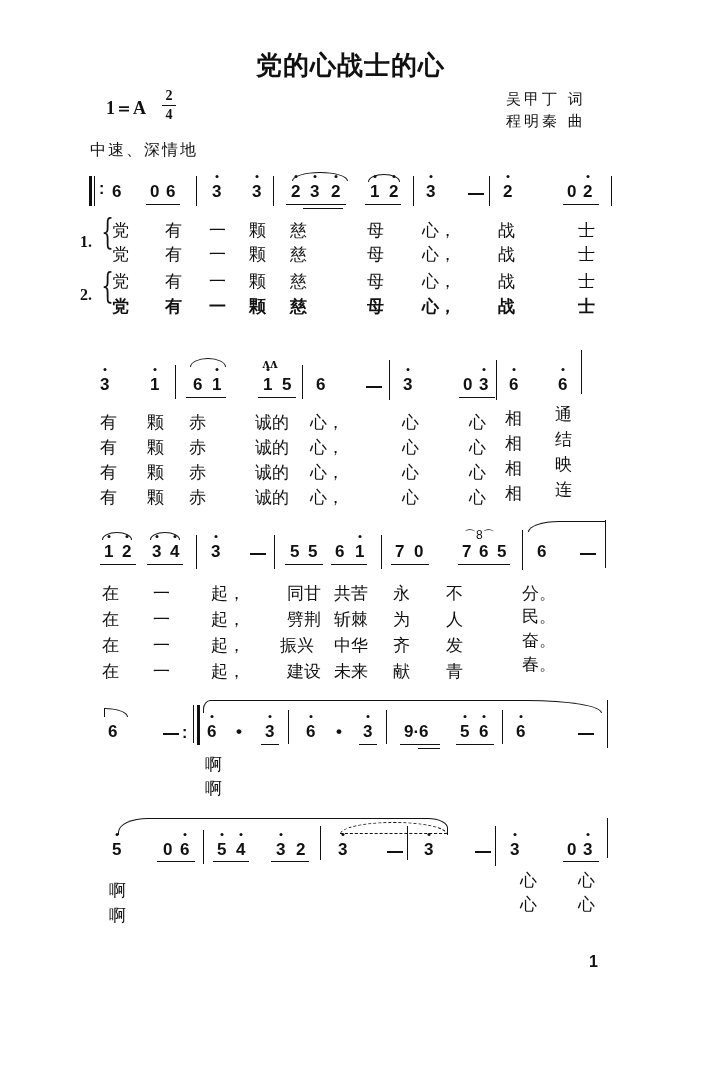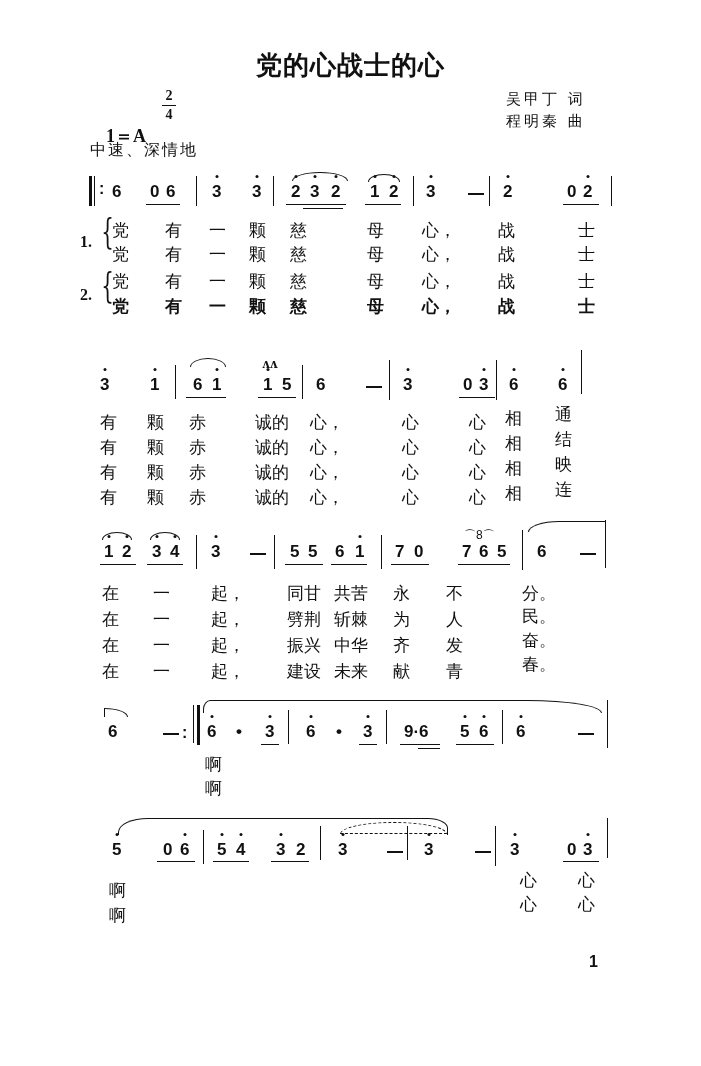--- a/index.html
+++ b/index.html
@@ -1,20 +1,20 @@
 <!DOCTYPE html>
 <html><head>
 <meta charset="utf-8">
 <style>
   html, body { margin:0; padding:0; background:#fff; }
   body { width:701px; height:1066px; position:relative; overflow:hidden;
          font-family:"DejaVu Serif", serif; color:#111; }
   .abs { position:absolute; }
   .title { left:0; width:701px; top:48px; text-align:center; font-size:26px; font-weight:bold; letter-spacing:1px; }
-  .key { left:106px; top:96px; font-size:18px; font-weight:bold; font-family:"Liberation Serif", serif;margin-top:28px; }
+  .key { left:106px; top:96px; font-size:18px; font-weight:bold; font-family:"Liberation Serif", serif; }
   .frac { position:absolute; left:162px; top:88px; width:14px; text-align:center; font-size:14px; font-weight:bold; font-family:"Liberation Serif", serif; line-height:16px; }
   .frac .bar { display:block; border-top:1px solid #111; margin:1px 0; }
   .credit { font-size:15px; letter-spacing:3px; }
   .tempo { left:90px; top:140px; font-size:16px; letter-spacing:2px; }
   .row { position:absolute; left:0; width:701px; }
   .note { position:absolute; font-family:"Liberation Sans", sans-serif; font-weight:bold; font-size:17px; line-height:20px; }
   .note .dot { position:absolute; left:50%; top:-7px; width:3px; height:3px; background:#111; border-radius:50%; transform:translateX(-50%); }
   .ul { position:absolute; height:0; border-top:1.5px solid #111; }
   .bl { position:absolute; width:0; border-left:1.5px solid #111; }
   .blthick { position:absolute; width:0; border-left:3px solid #111; }
@@ -237,21 +237,21 @@
     <div class="lyr" style="left:211px;top:609px;">起，</div>
     <div class="lyr" style="left:287px;top:609px;">劈荆</div>
     <div class="lyr" style="left:334px;top:609px;">斩棘</div>
     <div class="lyr" style="left:393px;top:609px;">为</div>
     <div class="lyr" style="left:446px;top:609px;">人</div>
     <div class="lyr" style="left:522px;top:606px;">民。</div>
 
     <div class="lyr" style="left:102px;top:635px;">在</div>
     <div class="lyr" style="left:153px;top:635px;">一</div>
     <div class="lyr" style="left:211px;top:635px;">起，</div>
-    <div class="lyr" style="left:287px;top:635px;">振兴</div>
+    <div class="lyr" style="left:280px;top:635px;">振兴</div>
     <div class="lyr" style="left:334px;top:635px;">中华</div>
     <div class="lyr" style="left:393px;top:635px;">齐</div>
     <div class="lyr" style="left:446px;top:635px;">发</div>
     <div class="lyr" style="left:522px;top:630px;">奋。</div>
 
     <div class="lyr" style="left:102px;top:661px;">在</div>
     <div class="lyr" style="left:153px;top:661px;">一</div>
     <div class="lyr" style="left:211px;top:661px;">起，</div>
     <div class="lyr" style="left:287px;top:661px;">建设</div>
     <div class="lyr" style="left:334px;top:661px;">未来</div>

